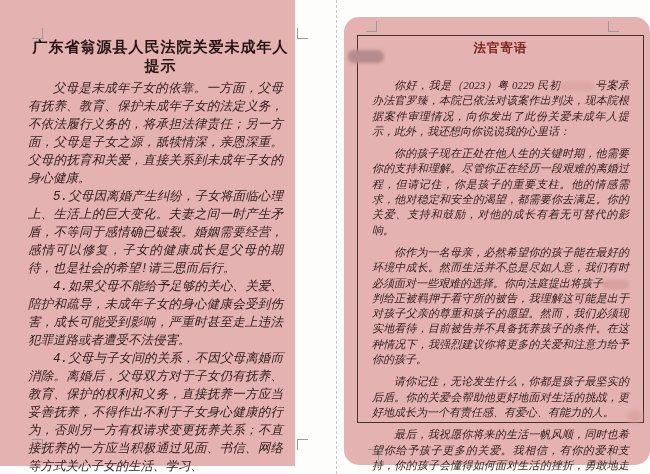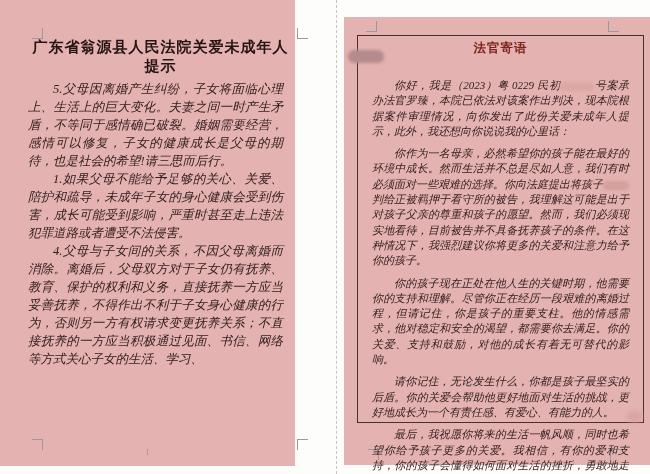--- a/index.html
+++ b/index.html
@@ -2,22 +2,22 @@
 <html><head>
 <meta charset="utf-8">
 <style>
   html,body{margin:0;padding:0;}
   body{
     width:650px;height:474px;position:relative;overflow:hidden;
     background:#fdfdfc;
     font-family:"Liberation Serif","DejaVu Serif",serif;
   }
   .page{position:absolute;background:#e4b2b0;}
-  .page-left{left:0;top:0;width:295px;height:466px;}
-  .page-right{left:344px;top:17px;width:306px;height:448px;}
+  .page-left{left:0;top:0;width:295px;height:466px;font-family:Liberation Mono, monospace;}
+  .page-right{left:344px;top:17px;width:306px;height:448px;border-radius:15px;}
   .page-separator{
     position:absolute;left:336px;top:0;height:474px;width:0;
     border-left:1px dashed #c6c6c6;
   }
   
   .doc-title{
     position:absolute;left:30px;right:4px;top:38px;
     text-align:center;font-weight:bold;font-size:15px;letter-spacing:1px;
     color:#241414;
   }
@@ -78,40 +78,41 @@
 
 <div class="page page-left">
   <div class="mark mark-tl" style="left:32px;top:28px;"></div>
   <div class="mark mark-tr" style="left:297px;top:28px;"></div>
   <div class="mark mark-bl" style="left:32px;top:439px;"></div>
   <div class="mark mark-br" style="left:297px;top:439px;"></div>
 
   <div class="doc-title">广东省翁源县人民法院关爱未成年人提示</div>
 
   <div class="body-left">
+    <p>父母是未成年子女的依靠。一方面，父母有抚养、教育、保护未成年子女的法定义务，不依法履行义务的，将承担法律责任；另一方面，父母是子女之源，舐犊情深，亲恩深重。父母的抚育和关爱，直接关系到未成年子女的身心健康。</p>
     <p>5.父母因离婚产生纠纷，子女将面临心理上、生活上的巨大变化。夫妻之间一时产生矛盾，不等同于感情确已破裂。婚姻需要经营，感情可以修复，子女的健康成长是父母的期待，也是社会的希望!请三思而后行。</p>
-    <p>1.如果父母不能给予足够的关心、关爱、陪护和疏导，未成年子女的身心健康会受到伤害，成长可能受到影响，严重时甚至走上违法犯罪道路或者遭受不法侵害。</p>
+    <p>4.如果父母不能给予足够的关心、关爱、陪护和疏导，未成年子女的身心健康会受到伤害，成长可能受到影响，严重时甚至走上违法犯罪道路或者遭受不法侵害。</p>
     <p>4.父母与子女间的关系，不因父母离婚而消除。离婚后，父母双方对于子女仍有抚养、教育、保护的权利和义务，直接抚养一方应当妥善抚养，不得作出不利于子女身心健康的行为，否则另一方有权请求变更抚养关系；不直接抚养的一方应当积极通过见面、书信、网络等方式关心子女的生活、学习、</p>
   </div>
 
   <div class="page-num">1</div>
 </div>
 
 <div class="page page-right">
   <div class="mark mark-tl" style="left:22px;top:4px;"></div>
   <div class="mark mark-tr" style="left:264px;top:4px;"></div>
   <div class="mark mark-bl" style="left:24px;top:432px;"></div>
   <div class="mark mark-br" style="left:266px;top:432px;"></div>
 
   <div class="letter-box">
     <div class="letter-header">法官寄语</div>
     <div class="body-right">
       <p><span>你好，我是（2023）粤 0229 民初</span><span class="redact redact-case"></span><span>号案承办法官罗臻，本院已依法对该案作出判决，现本院根据案件审理情况，向你发出了此份关爱未成年人提示，此外，我还想向你说说我的心里话：</span></p>
+      <p>你的孩子现在正处在他人生的关键时期，他需要你的支持和理解。尽管你正在经历一段艰难的离婚过程，但请记住，你是孩子的重要支柱。他的情感需求，他对稳定和安全的渴望，都需要你去满足。你的关爱、支持和鼓励，对他的成长有着无可替代的影响。</p>
       <p><span>你作为一名母亲，必然希望你的孩子能在最好的环境中成长。然而生活并不总是尽如人意，我们有时必须面对一些艰难的选择。你向法庭提出将孩子</span><span class="redact redact-child"></span><span>判给正被羁押于看守所的被告，我理解这可能是出于对孩子父亲的尊重和孩子的愿望。然而，我们必须现实地看待，目前被告并不具备抚养孩子的条件。在这种情况下，我强烈建议你将更多的关爱和注意力给予你的孩子。</span></p>
-      <p>你的孩子现在正处在他人生的关键时期，他需要你的支持和理解。尽管你正在经历一段艰难的离婚过程，但请记住，你是孩子的重要支柱。他的情感需求，他对稳定和安全的渴望，都需要你去满足。你的关爱、支持和鼓励，对他的成长有着无可替代的影响。</p>
       <p>请你记住，无论发生什么，你都是孩子最坚实的后盾。你的关爱会帮助他更好地面对生活的挑战，更好地成长为一个有责任感、有爱心、有能力的人。</p>
       <p>最后，我祝愿你将来的生活一帆风顺，同时也希望你给予孩子更多的关爱。我相信，有你的爱和支持，你的孩子会懂得如何面对生活的挫折，勇敢地走向未来。</p>
       <p>祝福你，也祝福你的孩子。</p>
     </div>
   </div>
 
   <div class="redact-name"></div>
   <div class="smudge-br"></div>
 </div>
 

